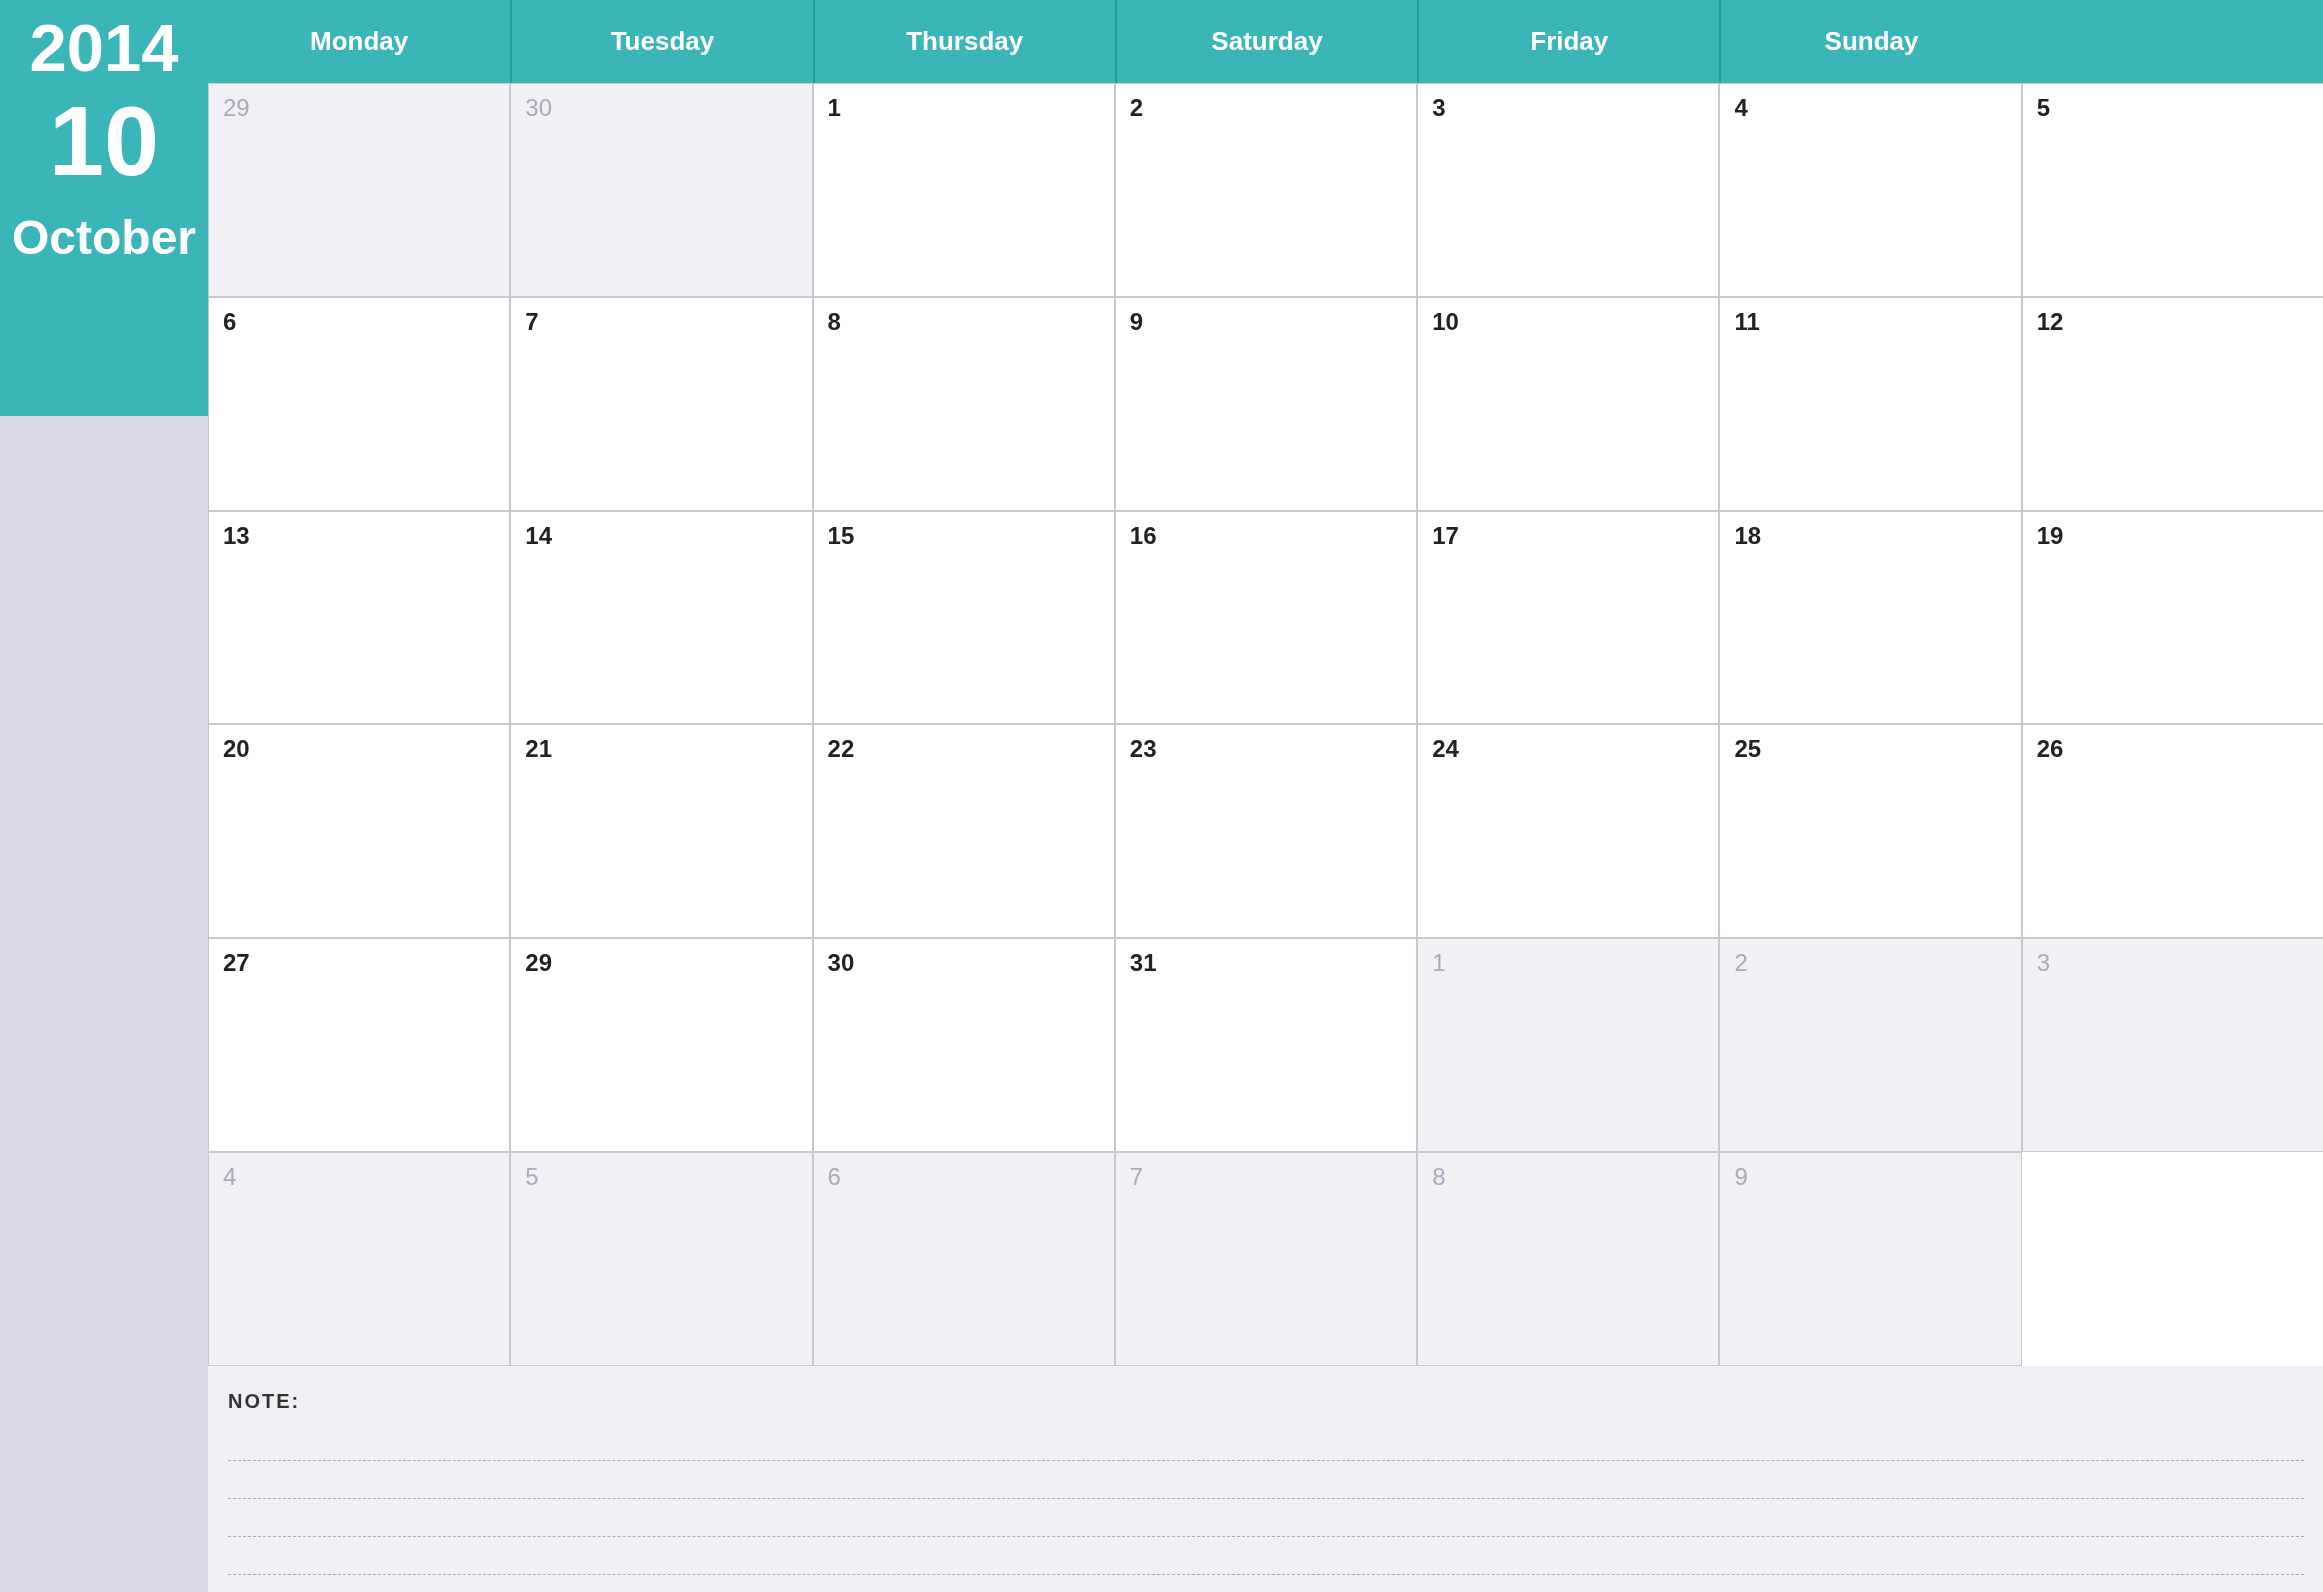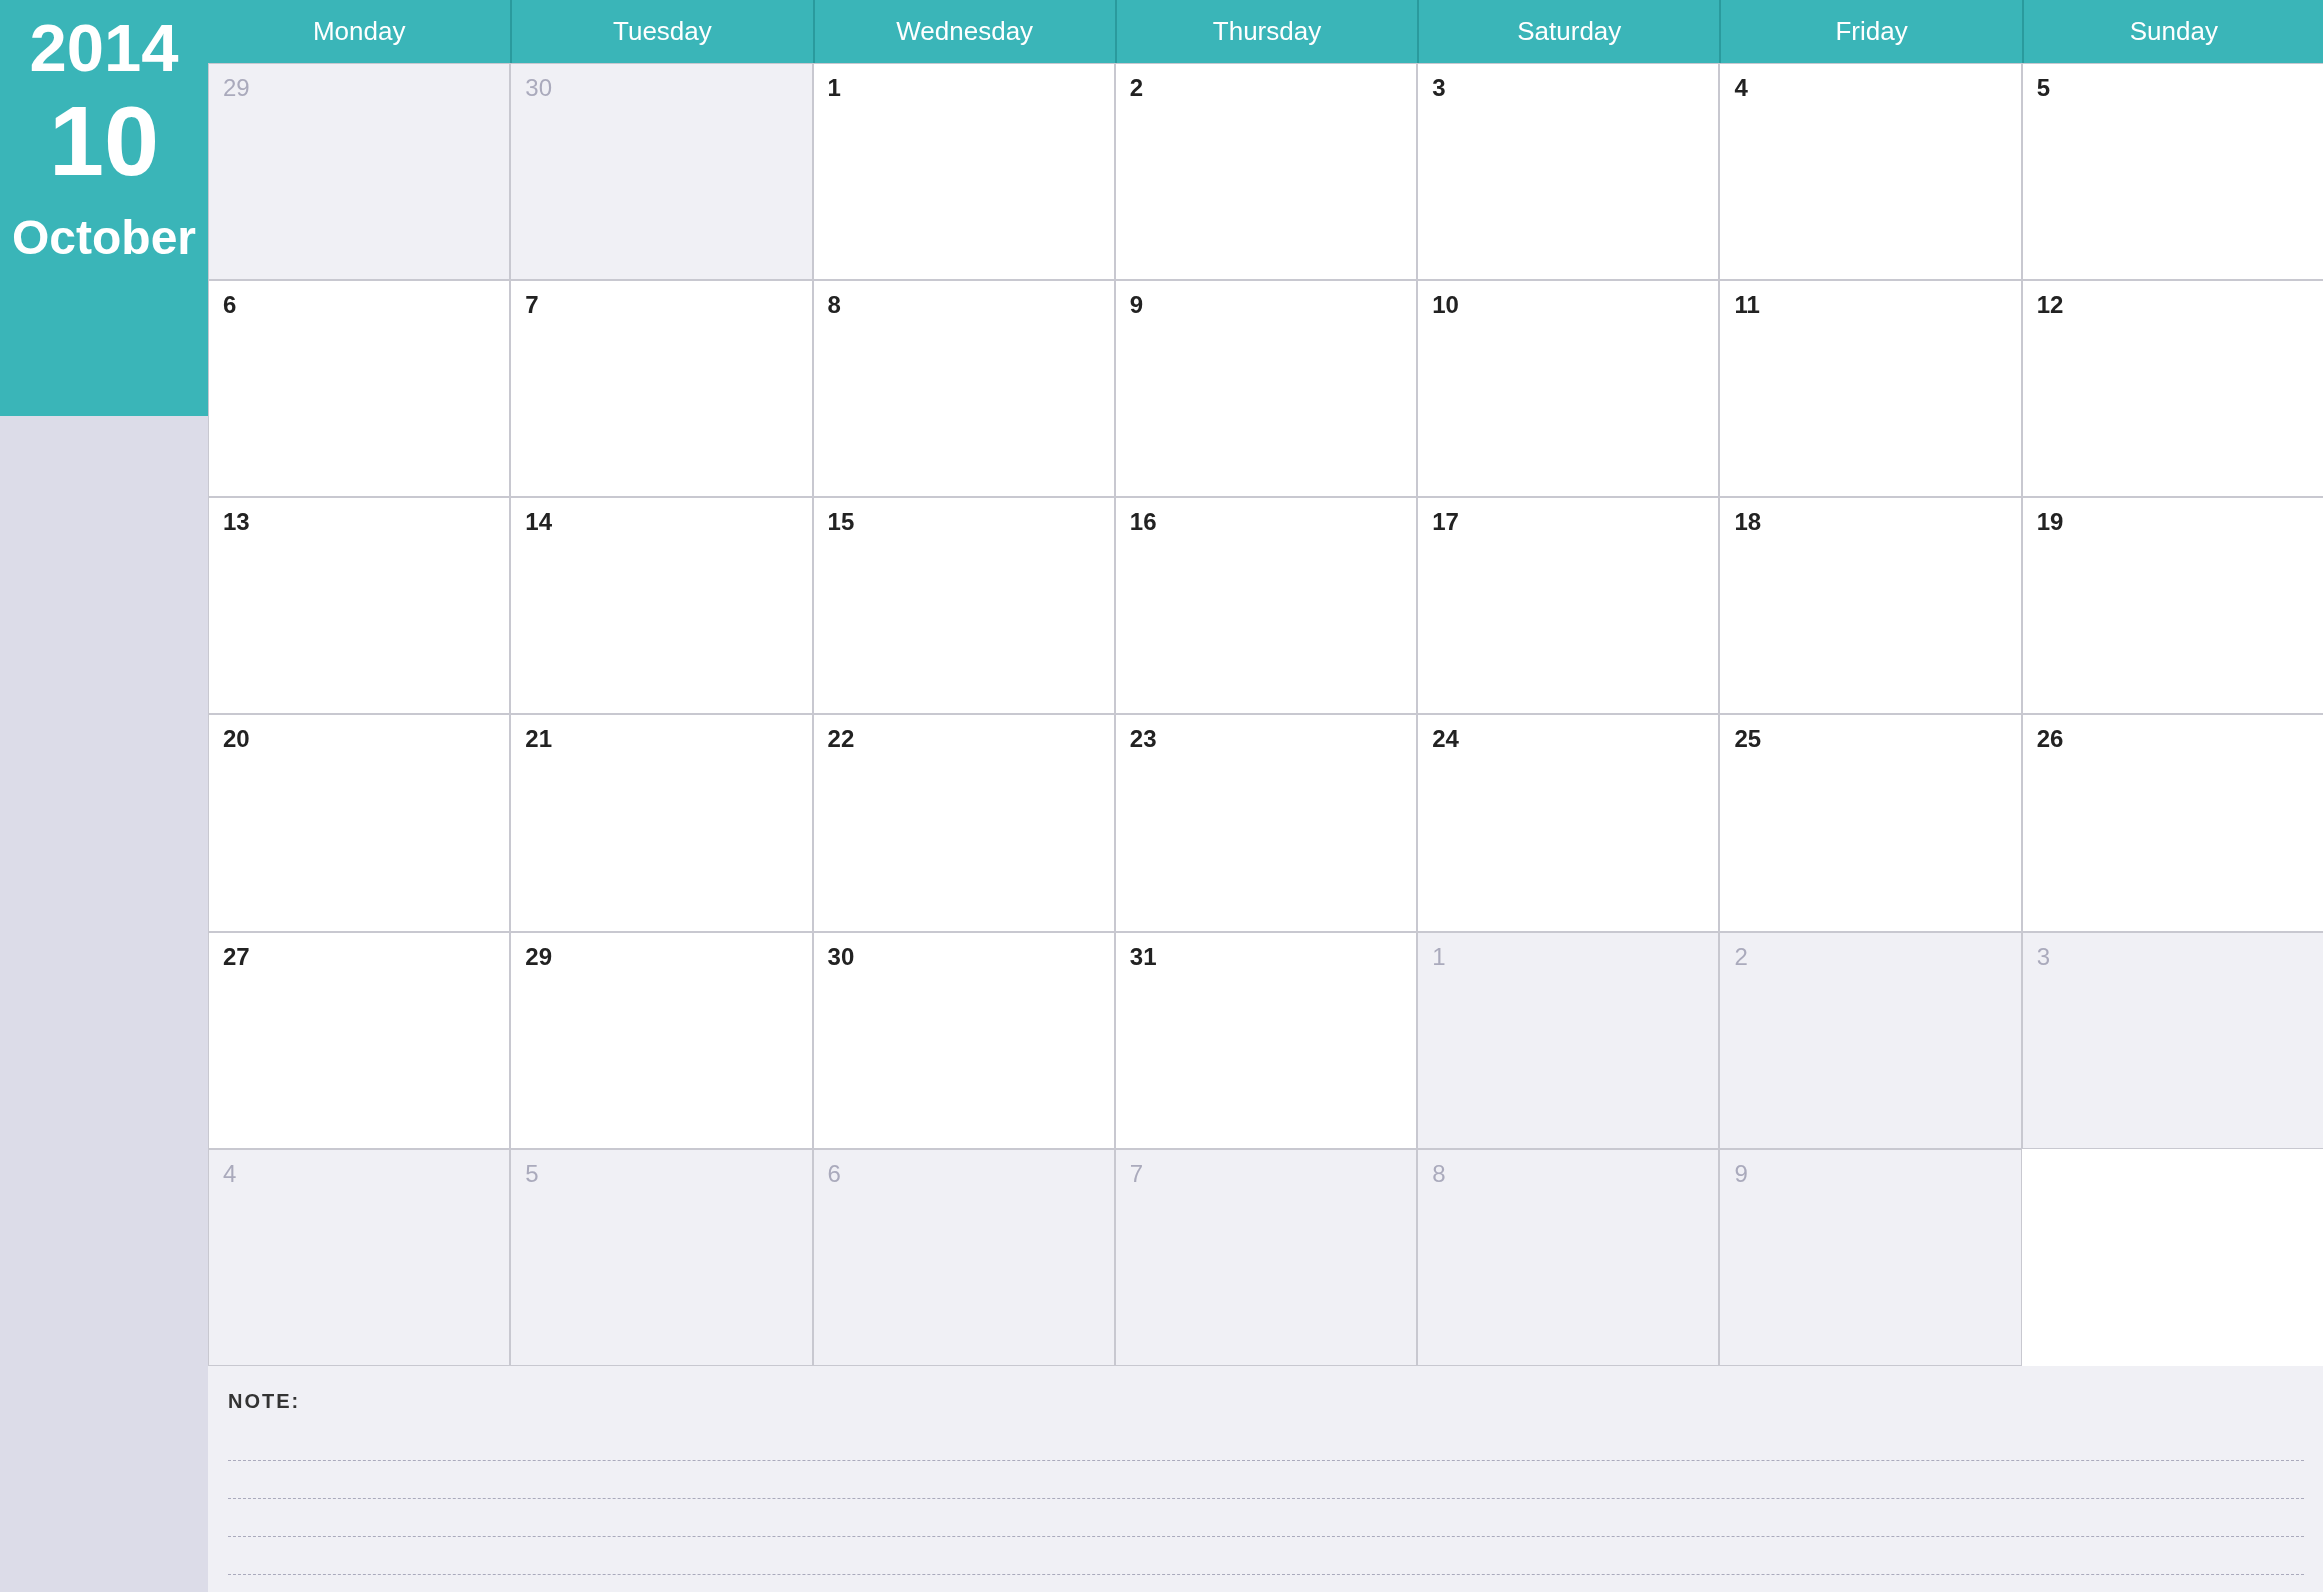--- a/index.html
+++ b/index.html
@@ -57,25 +57,25 @@
       background: white;
     }
 
     .header-row {
       display: grid;
       grid-template-columns: repeat(7, 1fr);
       background: #3ab5b8;
     }
 
     .header-cell {
-      padding: 16px 10px;
+      padding: 26px 10px;
       text-align: center;
       color: white;
       font-size: 26px;
-      font-weight: normal;
+      font-weight: bold;
       border-left: 2px solid #2a9a9d;
     }
 
     .header-cell:first-child {
       border-left: none;
     }
 
     .calendar-grid {
       display: grid;
       grid-template-columns: repeat(7, 1fr);
@@ -134,21 +134,20 @@
 <div class="sidebar">
   <div class="year-label">2014</div>
   <div class="month-number">10</div>
   <div class="month-name">October</div>
 </div>
 
 <div class="main">
   <div class="header-row">
   <div class="header-cell">Monday</div>
       <div class="header-cell">Tuesday</div>
-      <div class="header-cell">Wednesday</div>
       <div class="header-cell">Thursday</div>
       <div class="header-cell">Saturday</div>
       <div class="header-cell">Friday</div>
       <div class="header-cell">Sunday</div>
     </div>
 
   <div class="calendar-grid">
   <div class="day-cell other-month"><span class="day-number faded">29</span></div>
       <div class="day-cell other-month"><span class="day-number faded">30</span></div>
       <div class="day-cell"><span class="day-number">1</span></div>

